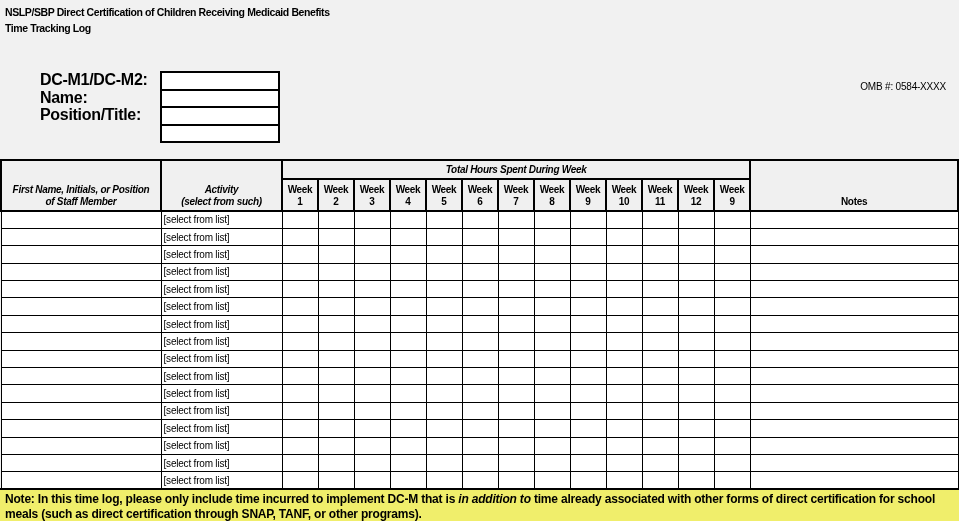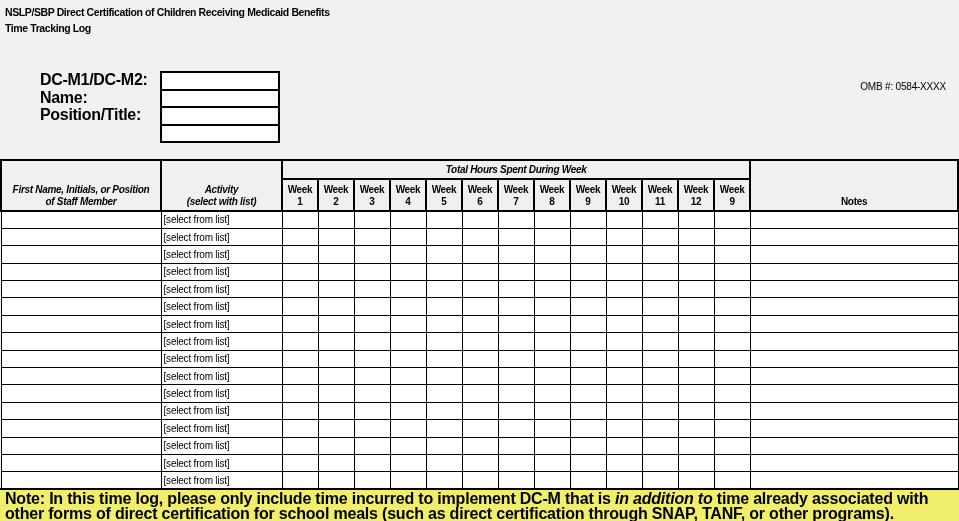--- a/index.html
+++ b/index.html
@@ -28,21 +28,21 @@
   th.week-th  { vertical-align:middle; line-height:12px; padding:1px;border-radius:7px; }
   th.two-line { white-space:pre-line;font-style:italic; }
   th.notes-th { vertical-align:bottom; padding-bottom:4px; }
   table.log td { background:#fff; border:1px solid #000; font-size:10px; letter-spacing:-0.2px;
                  padding:0 2px; vertical-align:middle; overflow:hidden; white-space:nowrap; }
   tr.group-row { height:19px; }
   tr.week-row  { height:32px; }
   tbody tr { height:17.4px;margin-left:24px; }
 
   .note { position:absolute; left:0; top:488px; width:959px; height:33px;
-          border-top:2px solid #000; font-weight:bold; font-size:16px;
+          border-top:2px solid #000; font-weight:bold; font-size:12px;
           letter-spacing:-0.2px; line-height:14.5px; padding:2px 5px 0; }
   .note .ital { font-style:italic; }
 </style>
 </head>
 <body>
 
 <div class="page">
 
   <div class="titles">
     <div>NSLP/SBP Direct Certification of Children Receiving Medicaid Benefits</div>
@@ -69,21 +69,21 @@
       <col style="width:160px">
       <col style="width:121px">
       <col span="13" style="width:36px">
       <col>
     </colgroup>
     <thead>
       <tr class="group-row">
         <th rowspan="2" class="two-line">First Name, Initials, or Position
 of Staff Member</th>
         <th rowspan="2" class="two-line">Activity
-(select with list)</th>
+(select from such)</th>
         <th colspan="13" class="group-th">Total Hours Spent During Week</th>
         <th rowspan="2" class="notes-th">Notes</th>
       </tr>
       <tr class="week-row">
           <th class="week-th">
             <div>Week</div>
             <div>1</div>
           </th>
           <th class="week-th">
             <div>Week</div>

